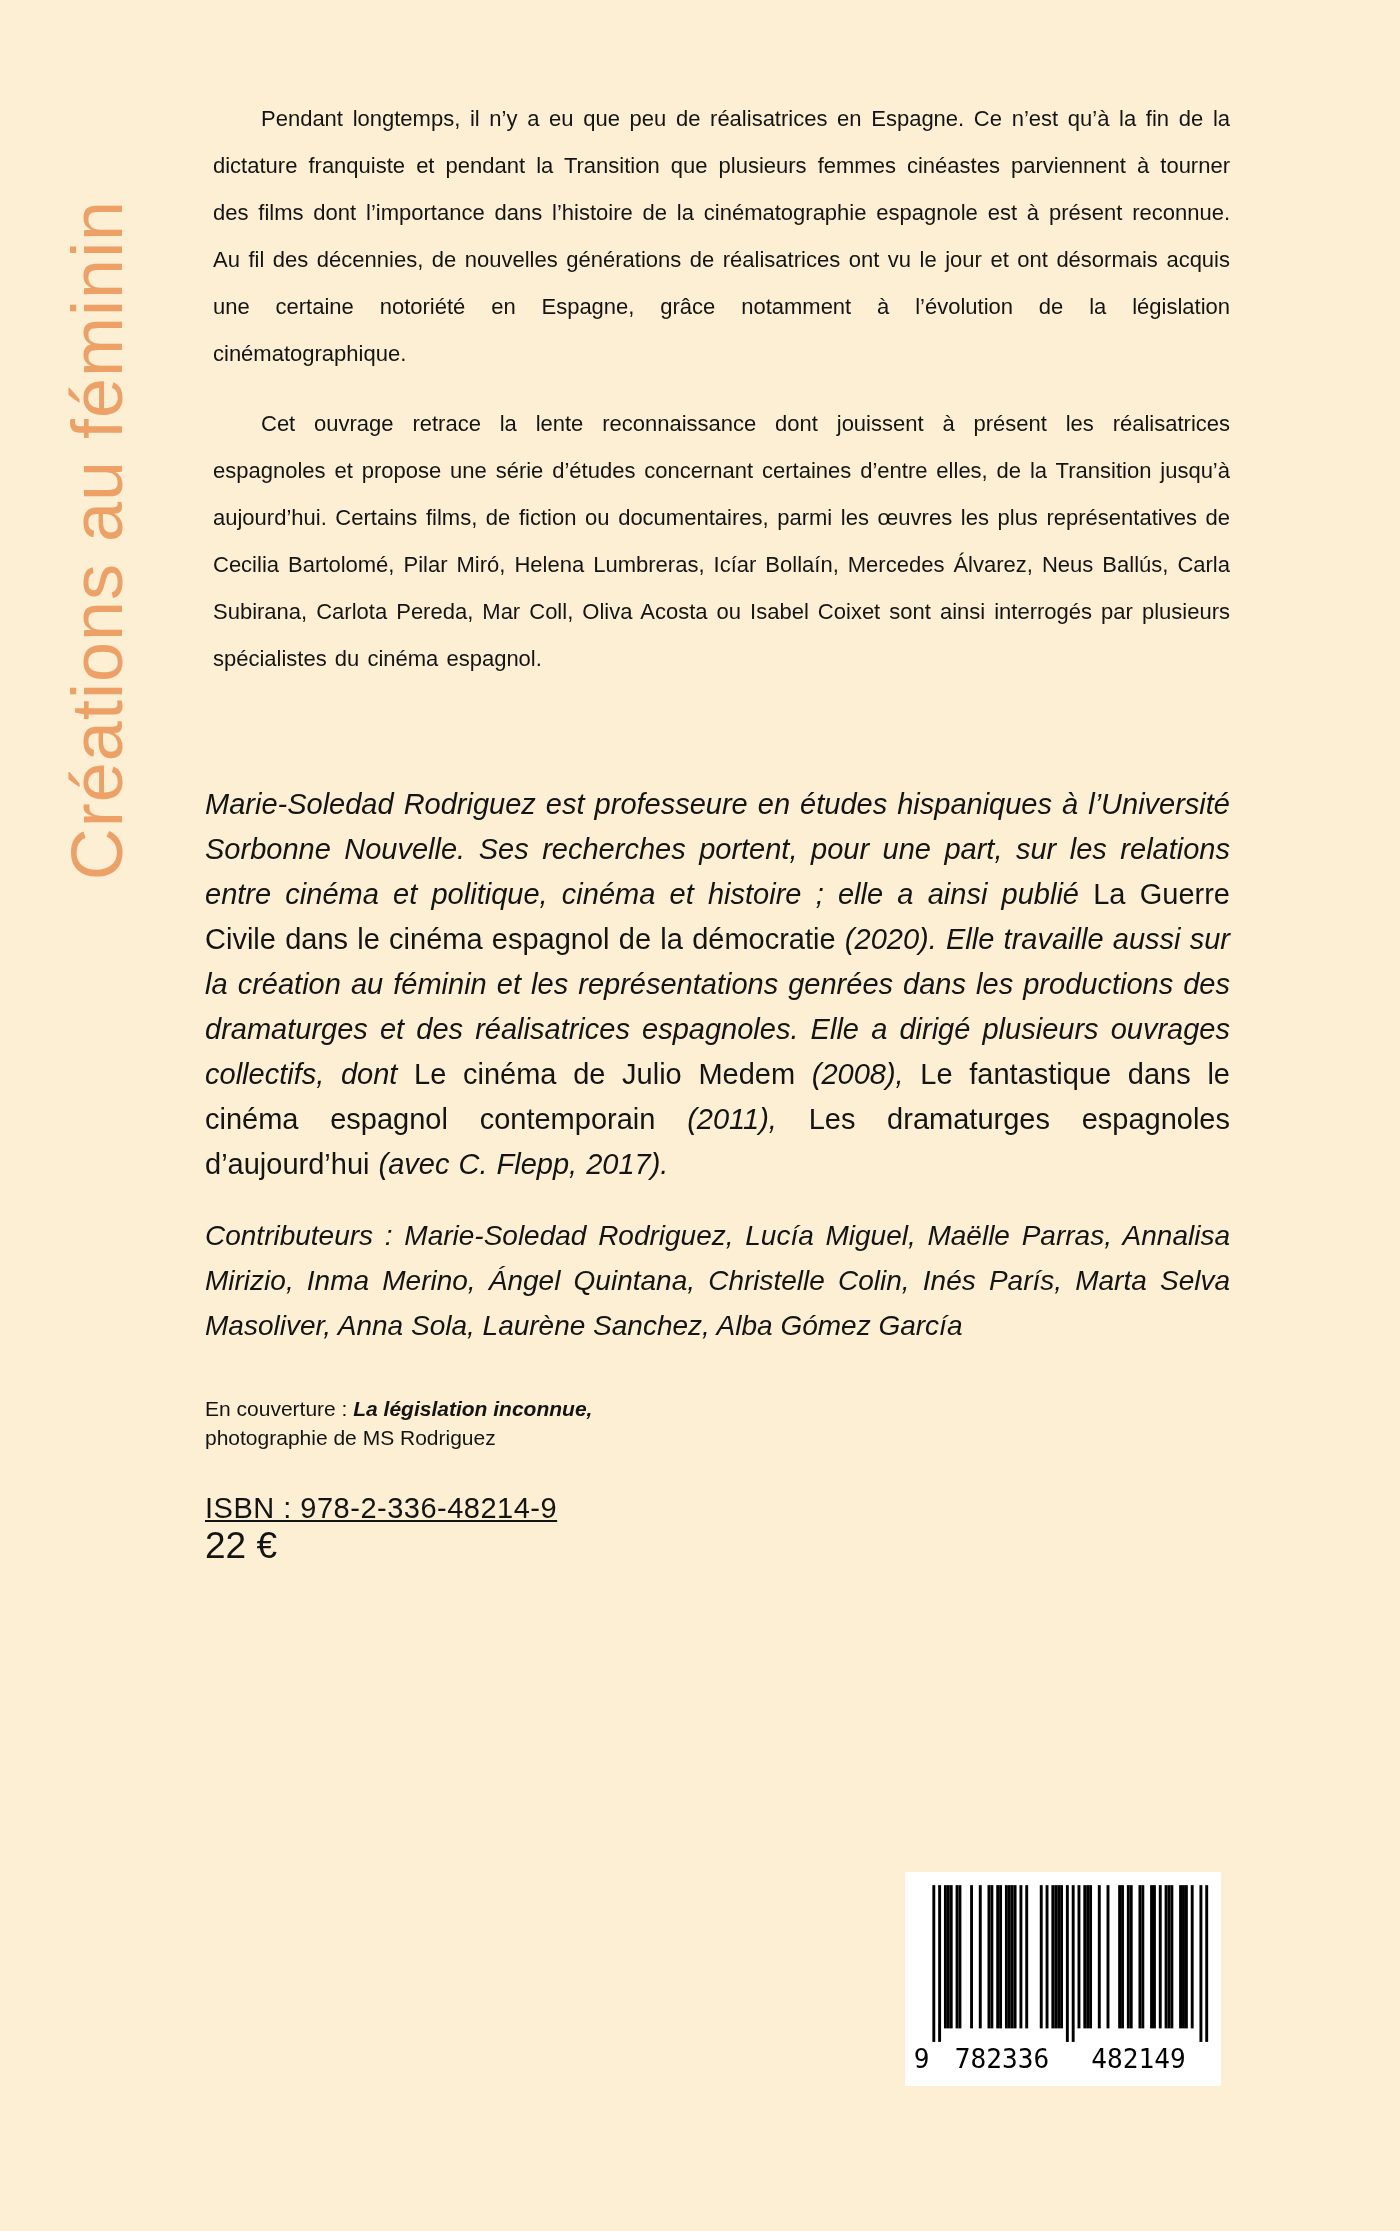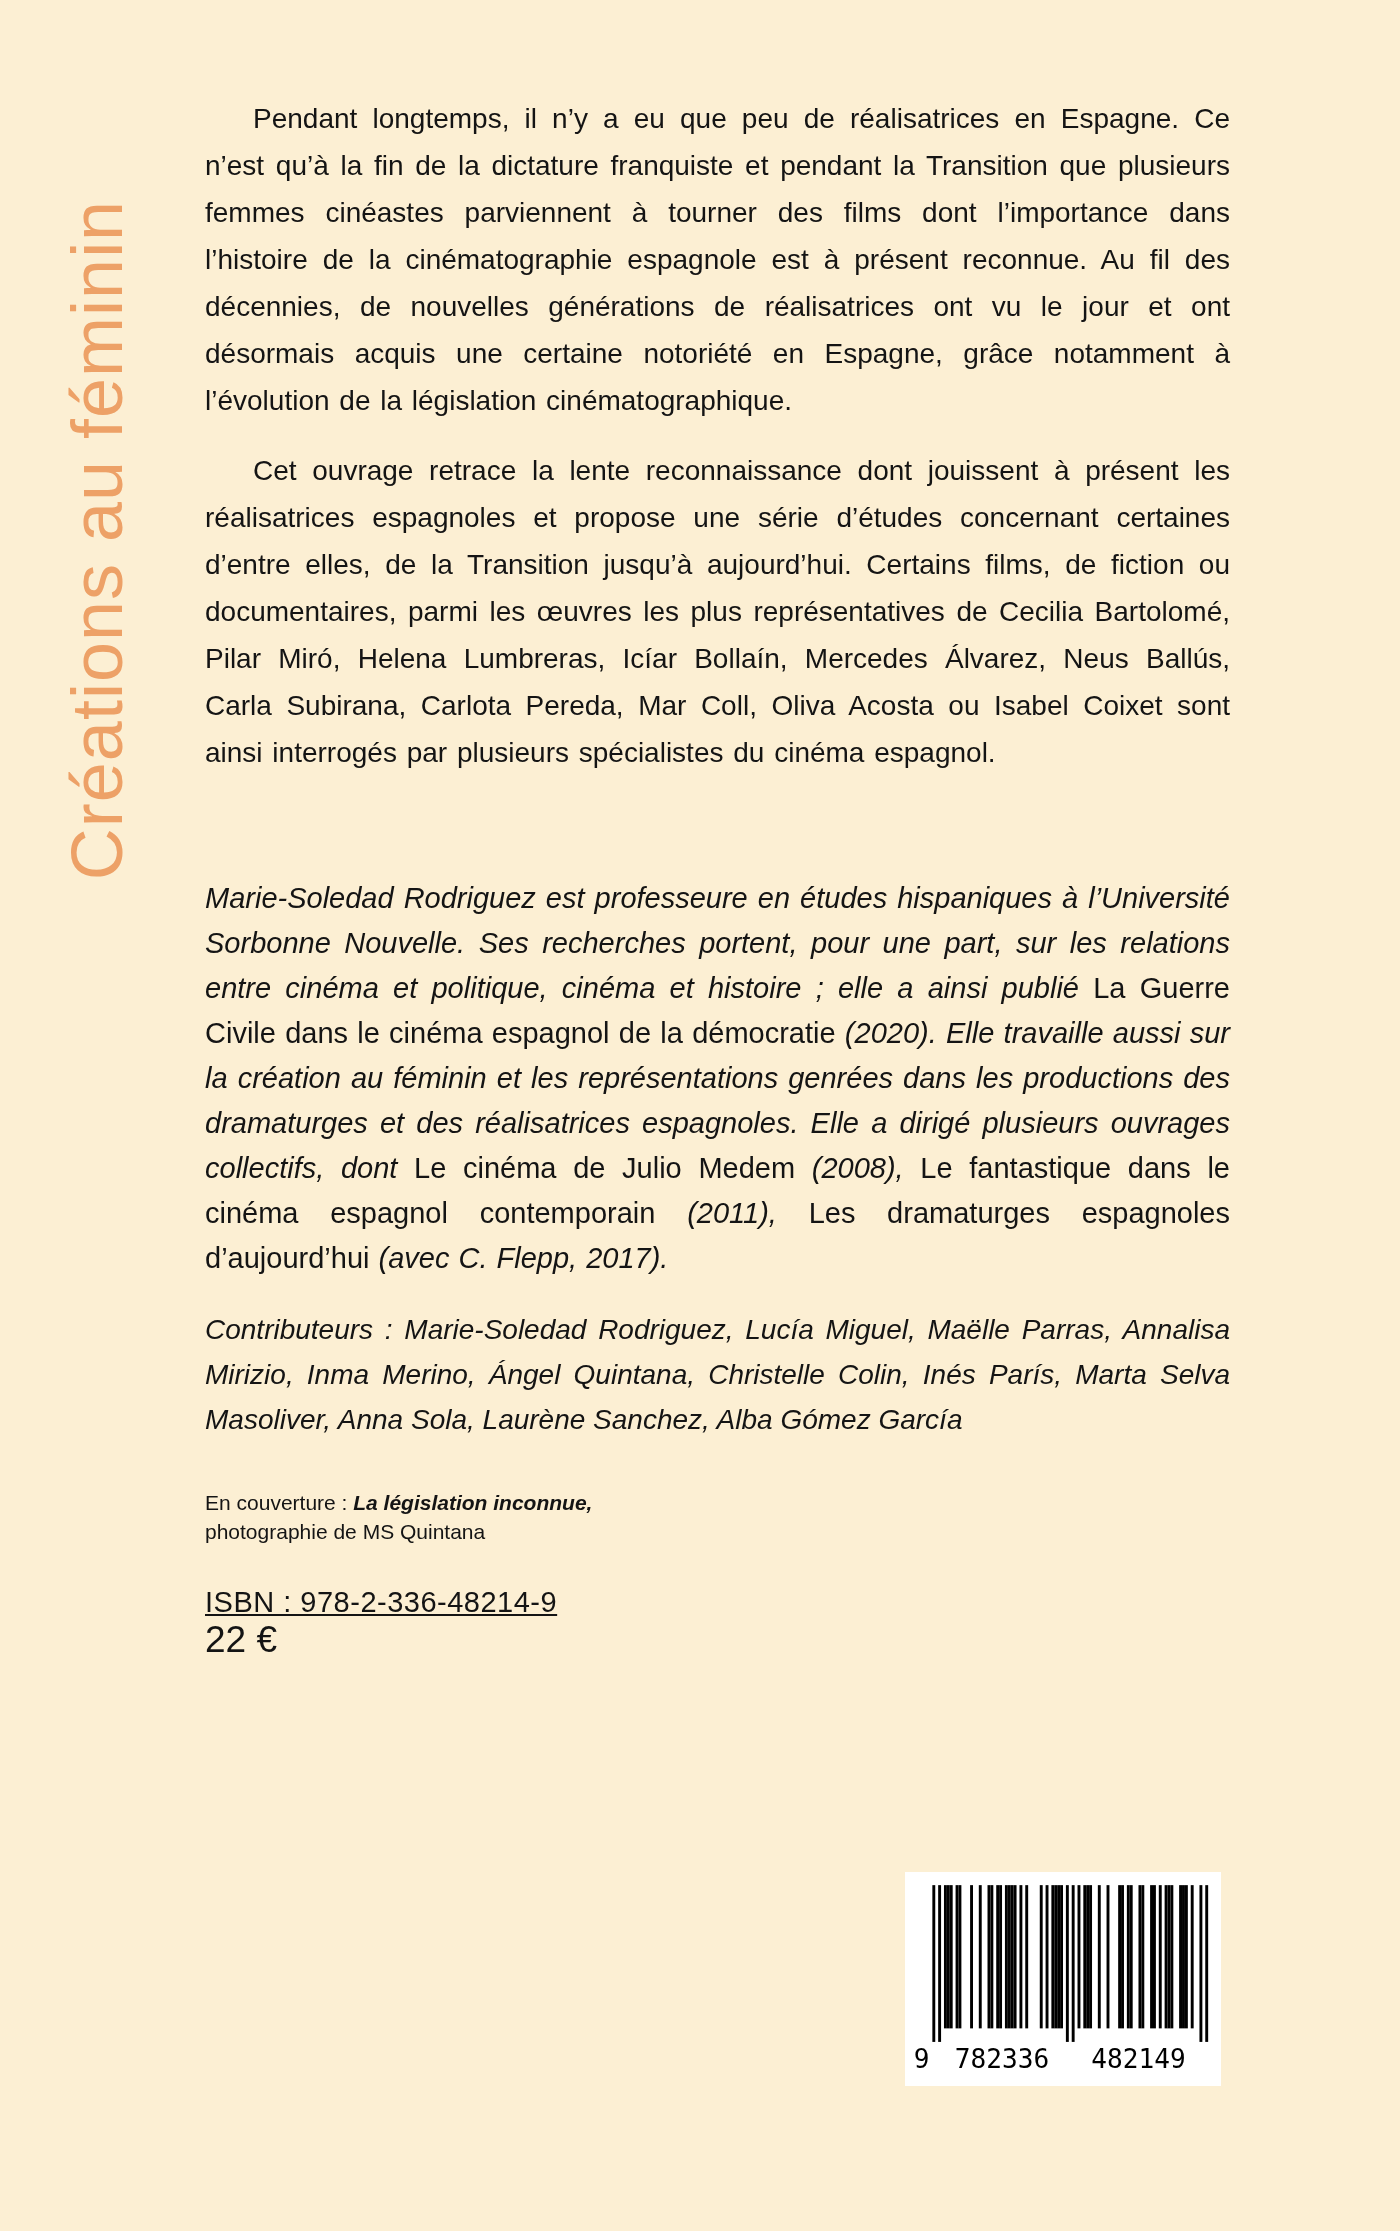--- a/index.html
+++ b/index.html
@@ -25,25 +25,25 @@
     text-align:center;
     white-space:nowrap;
     line-height:1.1;
   }
   .content{
     position:absolute;
     left:205px;top:95px;
     width:1025px;
   }
   .syn{
-    font-size:28px;
+    font-size:22px;
     line-height:47px;
     text-align:justify;
     text-indent:48px;
-    margin:0 0 23px 0;
+    margin:0 0 23px 8px;
     word-spacing:2px;
   }
   .bio{
     font-size:29px;
     line-height:45px;
     text-align:justify;
     margin:100px 0 16px 0;
     word-spacing:1px;
   }
   .contrib{
@@ -95,21 +95,21 @@
 
     <p class="syn">Pendant longtemps, il n’y a eu que peu de réalisatrices en Espagne. Ce n’est qu’à la fin de la dictature franquiste et pendant la Transition que plusieurs femmes cinéastes parviennent à tourner des films dont l’importance dans l’histoire de la cinématographie espagnole est à présent reconnue. Au fil des décennies, de nouvelles générations de réalisatrices ont vu le jour et ont désormais acquis une certaine notoriété en Espagne, grâce notamment à l’évolution de la législation cinématographique.</p>
 
     <p class="syn">Cet ouvrage retrace la lente reconnaissance dont jouissent à présent les réalisatrices espagnoles et propose une série d’études concernant certaines d’entre elles, de la Transition jusqu’à aujourd’hui. Certains films, de fiction ou documentaires, parmi les œuvres les plus représentatives de Cecilia Bartolomé, Pilar Miró, Helena Lumbreras, Icíar Bollaín, Mercedes Álvarez, Neus Ballús, Carla Subirana, Carlota Pereda, Mar Coll, Oliva Acosta ou Isabel Coixet sont ainsi interrogés par plusieurs spécialistes du cinéma espagnol.</p>
 
 
     <p class="bio"><span class="seg-i">Marie-Soledad Rodriguez est professeure en études hispaniques à l’Université Sorbonne Nouvelle. Ses recherches portent, pour une part, sur les relations entre cinéma et politique, cinéma et histoire ; elle a ainsi publié </span><span class="seg-n">La Guerre Civile dans le cinéma espagnol de la démocratie </span><span class="seg-i">(2020). Elle travaille aussi sur la création au féminin et les représentations genrées dans les productions des dramaturges et des réalisatrices espagnoles. Elle a dirigé plusieurs ouvrages collectifs, dont </span><span class="seg-n">Le cinéma de Julio Medem </span><span class="seg-i">(2008), </span><span class="seg-n">Le fantastique dans le cinéma espagnol contemporain </span><span class="seg-i">(2011), </span><span class="seg-n">Les dramaturges espagnoles d’aujourd’hui </span><span class="seg-i">(avec C. Flepp, 2017).</span></p>
 
     <p class="contrib"><span class="seg-i">Contributeurs : Marie-Soledad Rodriguez, Lucía Miguel, Maëlle Parras, Annalisa Mirizio, Inma Merino, Ángel Quintana, Christelle Colin, Inés París, Marta Selva Masoliver, Anna Sola, Laurène Sanchez, Alba Gómez García</span></p>
 
-    <p class="credit"><span class="seg-b">En couverture : </span><span class="seg-bi">La législation inconnue,</span><span class="seg-b"> photographie de MS Quintana</span></p>
+    <p class="credit"><span class="seg-b">En couverture : </span><span class="seg-bi">La législation inconnue,</span><span class="seg-b"> photographie de MS Rodriguez</span></p>
 
     <div class="isbn">ISBN : 978-2-336-48214-9</div>
 
     <div class="price">22 €</div>
 
   </div>
 
   <div class="barcode-box">
     <svg id="barcode-svg" width="300" height="195" viewBox="0 0 310 195">
         <rect x="20" y="0" width="3" height="162" fill="#000"></rect>

